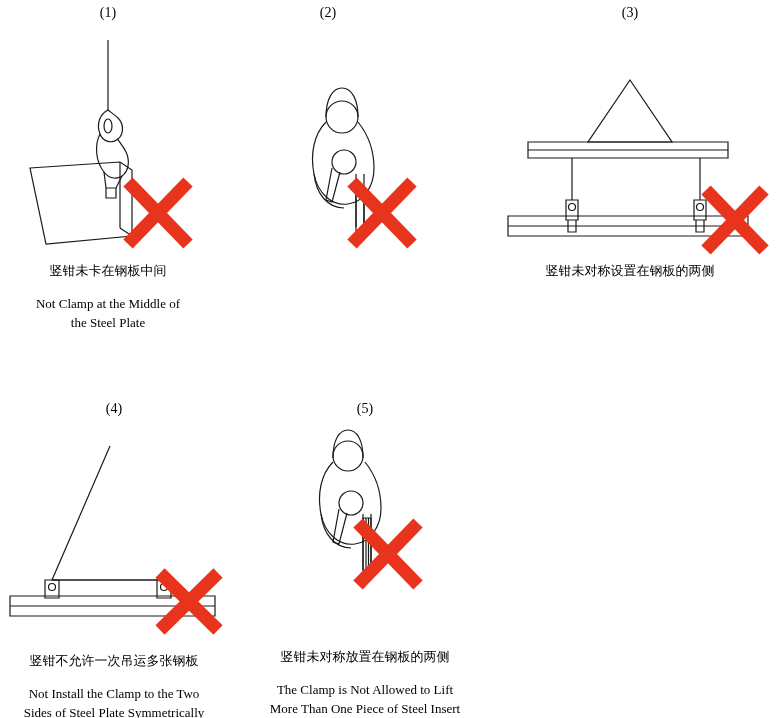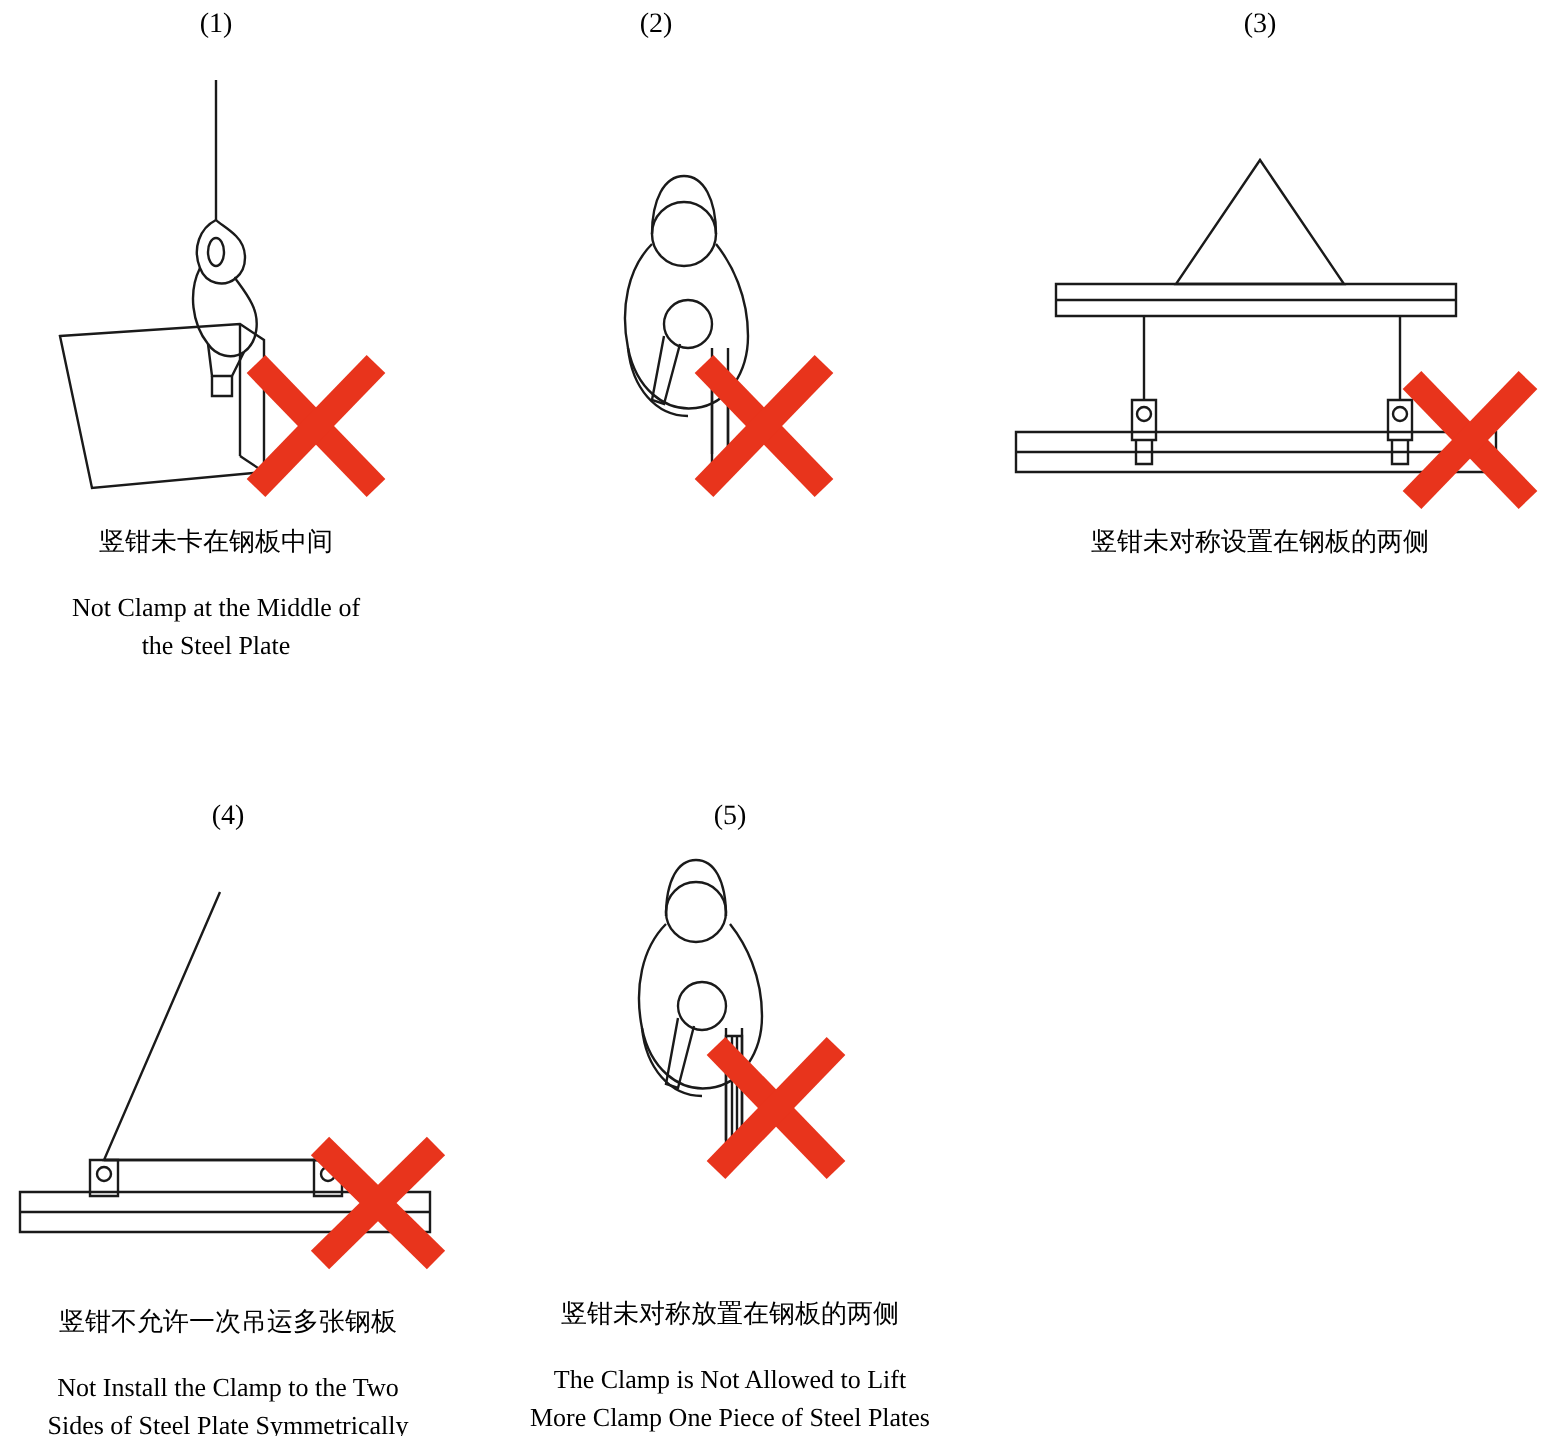--- a/index.html
+++ b/index.html
@@ -232,17 +232,17 @@
 
         <g stroke="#e8341c" stroke-width="13" stroke-linecap="butt">
           <line x1="118" y1="105" x2="178" y2="167"></line>
           <line x1="178" y1="105" x2="118" y2="167"></line>
         </g>
       </svg>
     </div>
     <div class="caption">
       <div class="caption-cn">竖钳未对称放置在钢板的两侧</div>
       <div class="caption-en">The Clamp is Not Allowed to Lift
-More Clamp One Piece  of Steel Plates</div>
+More Than One Piece  of Steel Insert</div>
     </div>
   </div>
 
 </div>
 
 </body></html>

